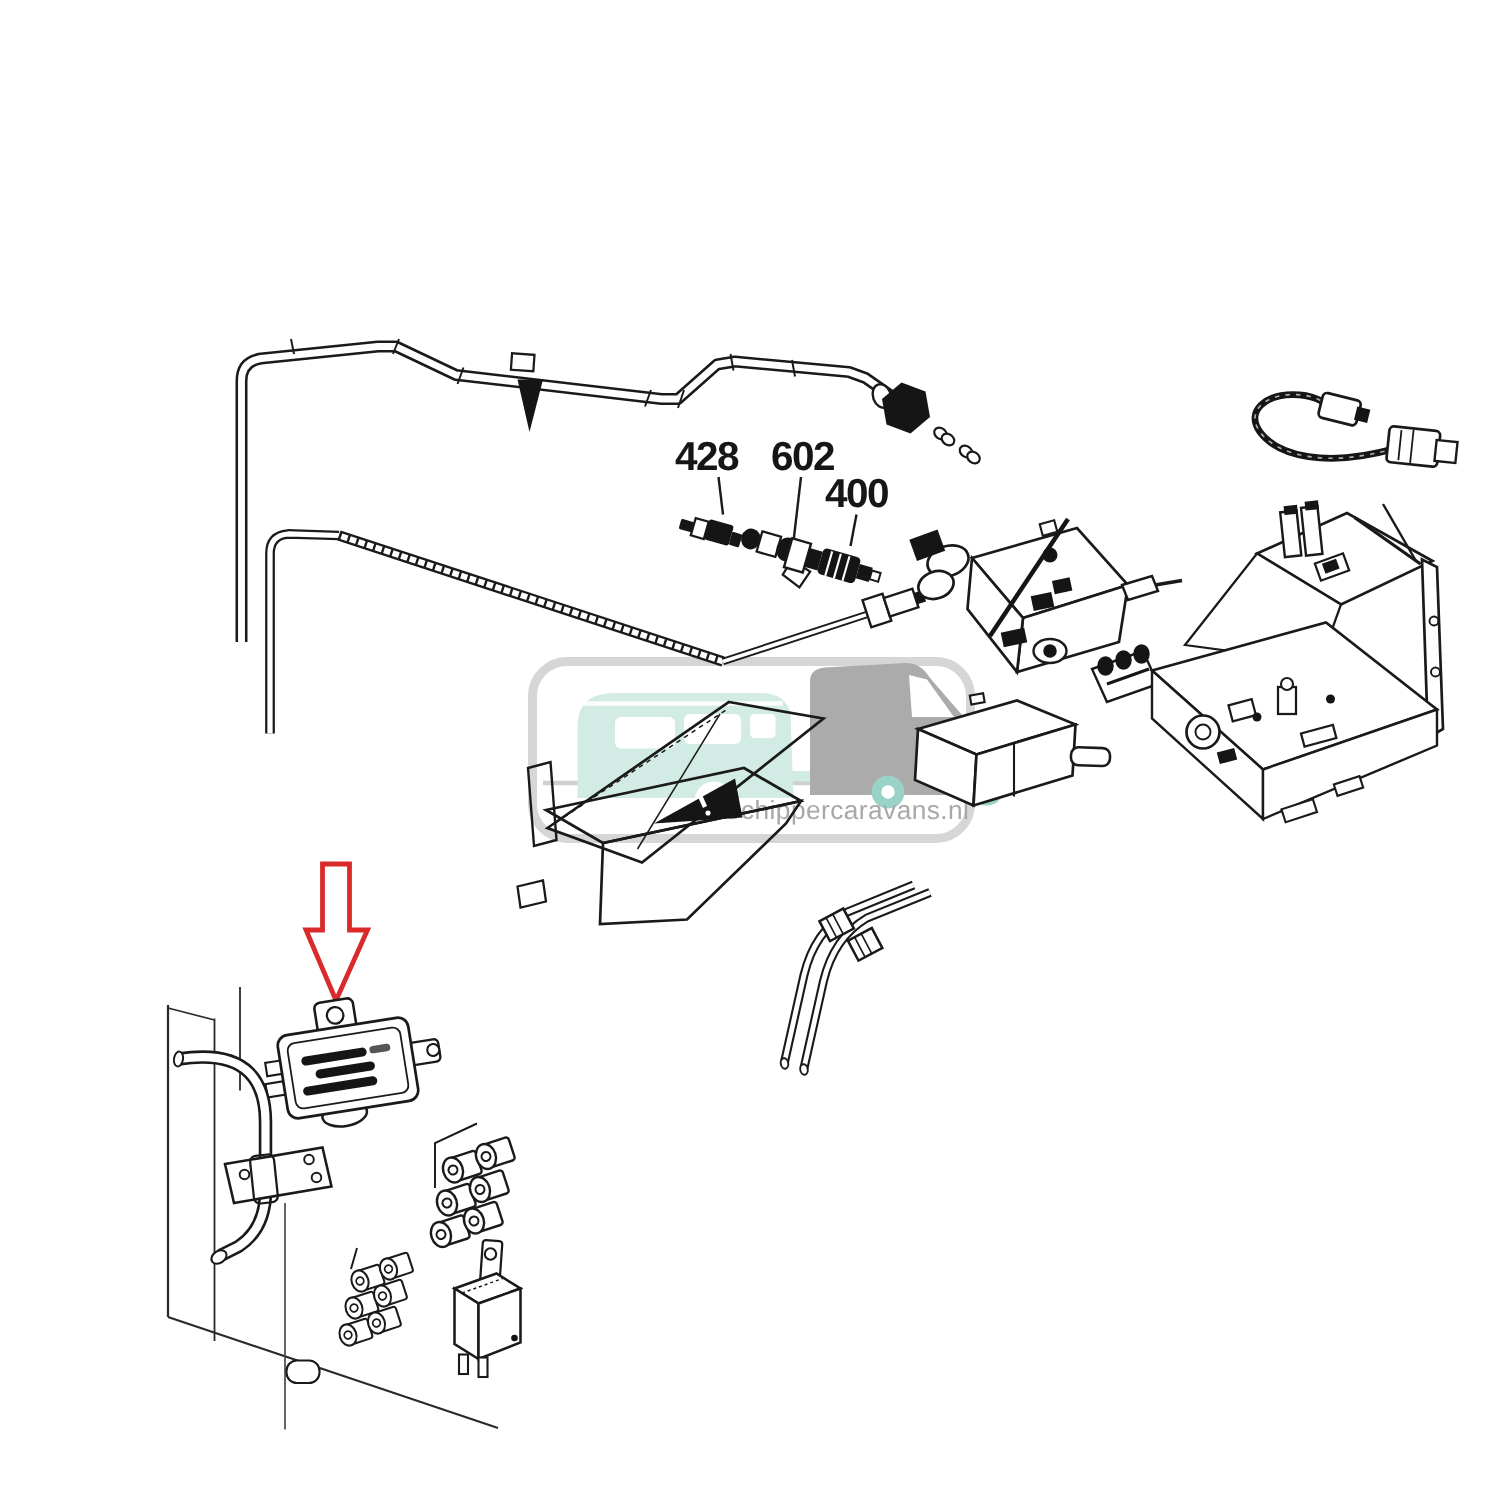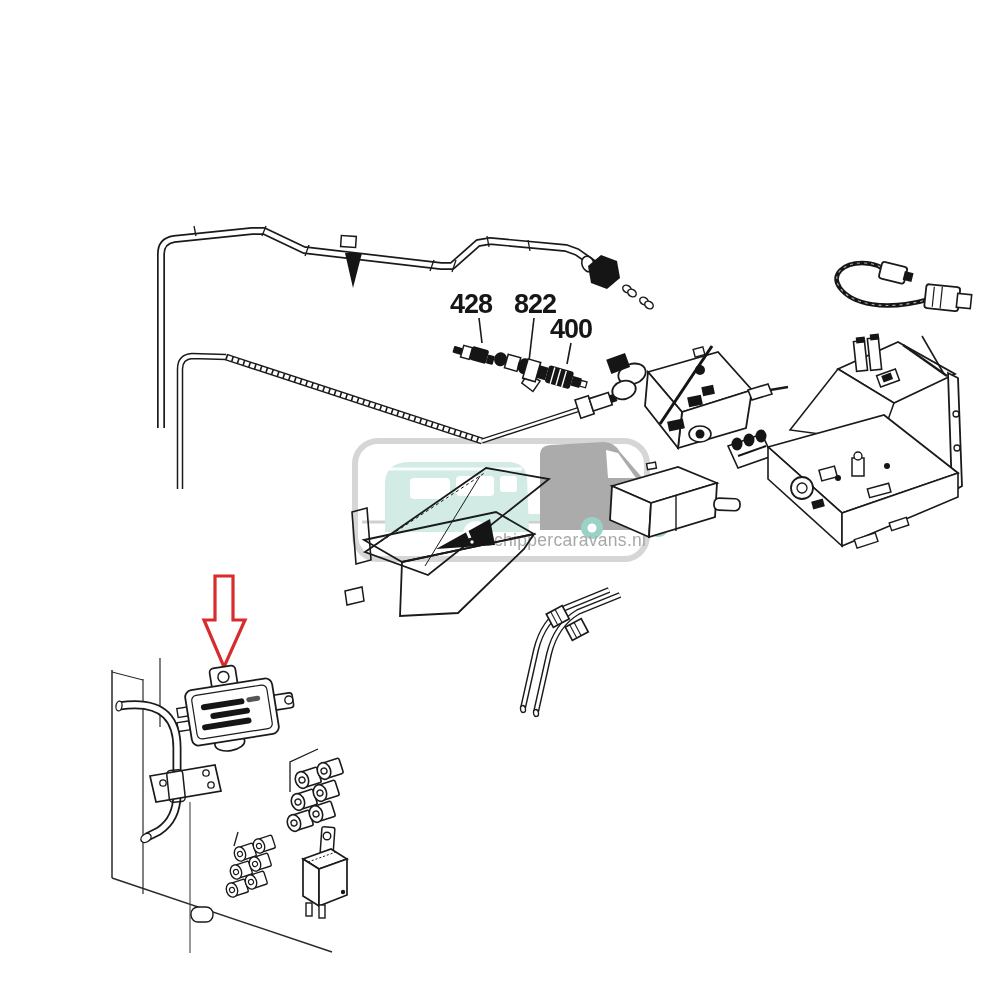--- a/index.html
+++ b/index.html
@@ -309,15 +309,15 @@
       <polygon points="303,859 319,869 319,906 303,896" fill="#fff" stroke="#1a1a1a" stroke-width="1.7"></polygon>
       <polygon points="319,869 347,859 347,895 319,906" fill="#fff" stroke="#1a1a1a" stroke-width="1.7"></polygon>
       <line x1="308" y1="862" x2="336" y2="852" stroke="#1a1a1a" stroke-width="1" stroke-dasharray="2 2"></line>
       <rect x="306" y="903" width="6" height="13" fill="#fff" stroke="#1a1a1a" stroke-width="1.4"></rect>
       <rect x="319" y="905" width="6" height="13" fill="#fff" stroke="#1a1a1a" stroke-width="1.4"></rect>
       <circle cx="343" cy="892" r="2.2" fill="#151515"></circle>
     </g>
   </svg>
 
   <div class="part-label lbl-428">428</div>
-  <div class="part-label lbl-444">822</div>
+  <div class="part-label lbl-444">602</div>
   <div class="part-label lbl-500">400</div>
 </div>
 
 </body></html>

